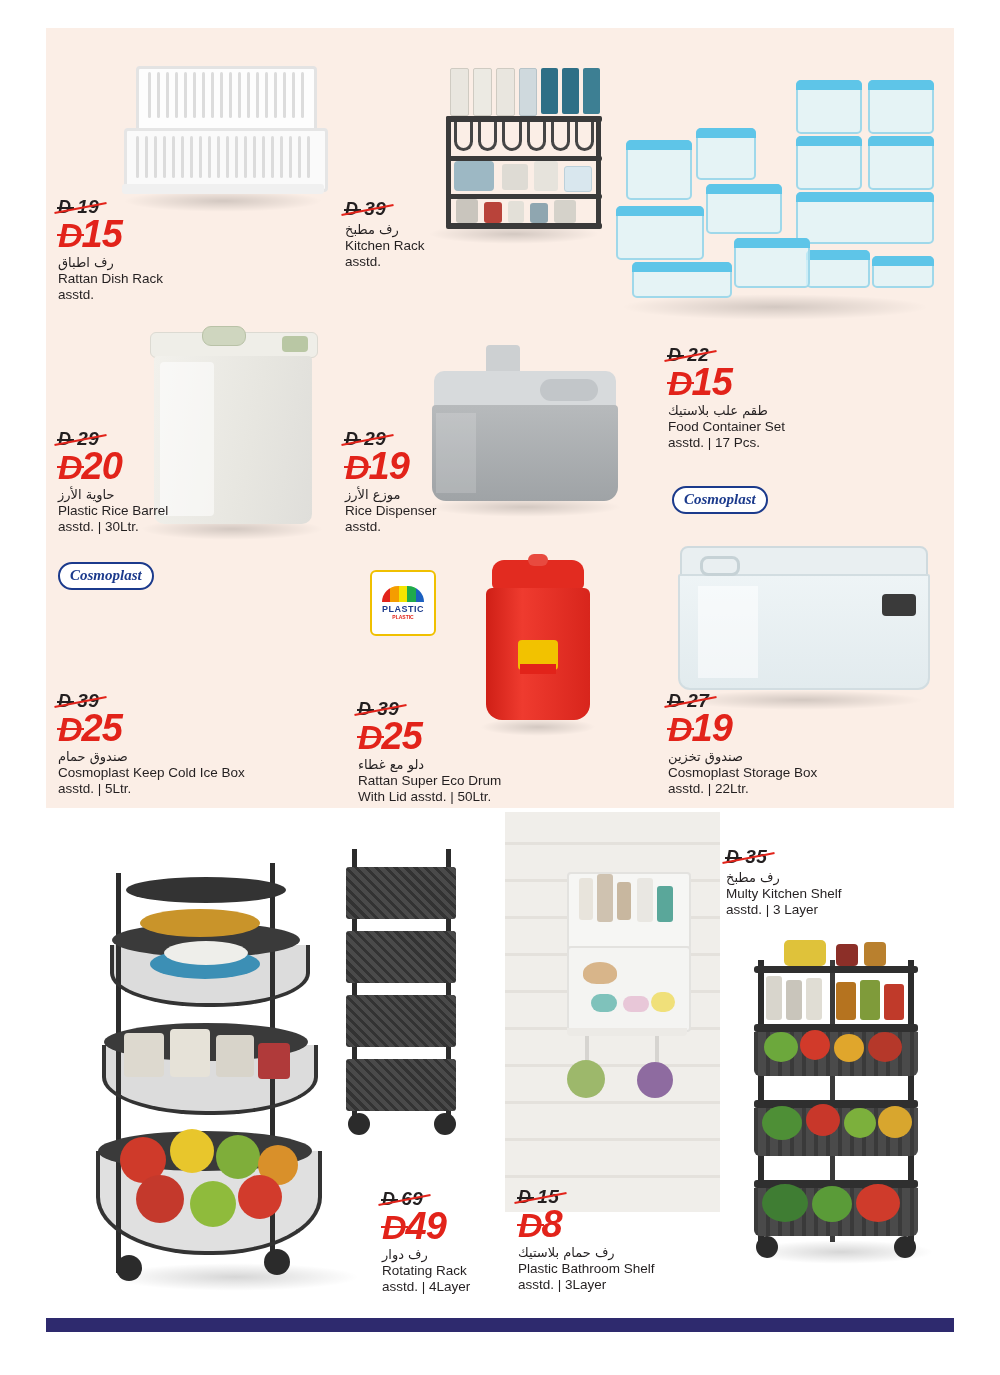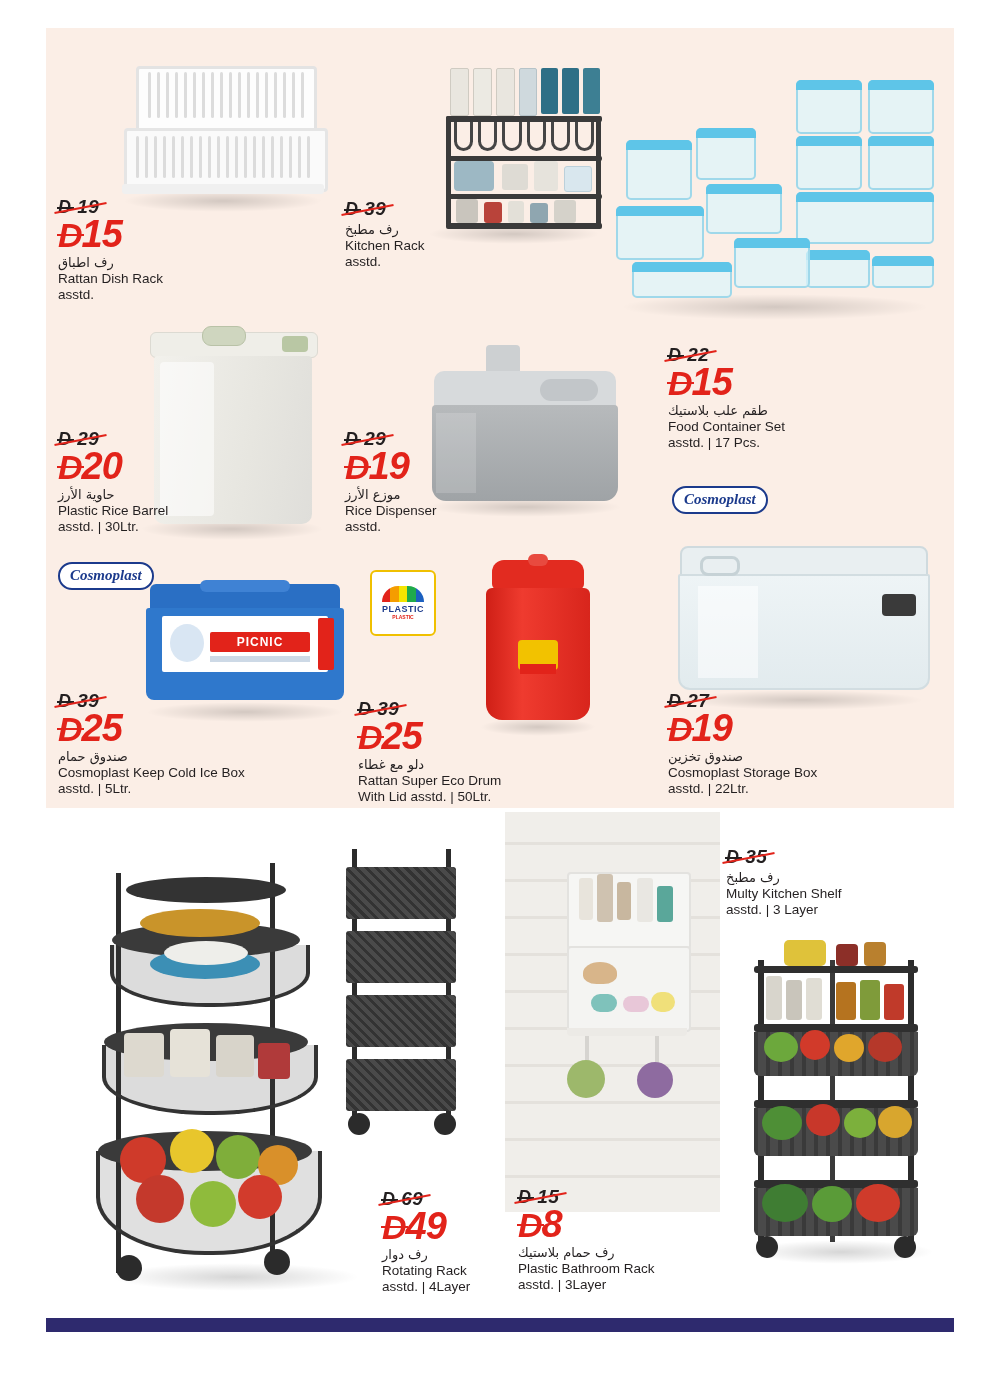--- a/index.html
+++ b/index.html
@@ -247,31 +247,20 @@
 
   <div class="art" style="left:420px;top:345px;width:210px;height:170px;">
     <div class="shadow" style="left:8px;top:152px;width:194px;height:20px;"></div>
     <div style="position:absolute;left:66px;top:0px;width:34px;height:30px;background:#cdd0d2;border-radius:4px 4px 0 0;"></div>
     <div style="position:absolute;left:14px;top:26px;width:182px;height:36px;background:#d7dadc;border-radius:10px 10px 0 0;"></div>
     <div style="position:absolute;left:120px;top:34px;width:58px;height:22px;background:#c2c6c9;border-radius:11px;"></div>
     <div style="position:absolute;left:12px;top:60px;width:186px;height:96px;background:linear-gradient(180deg,#b7babc 0%, #9fa3a6 100%);border-radius:4px 4px 14px 14px;"></div>
     <div style="position:absolute;left:16px;top:68px;width:40px;height:80px;background:rgba(255,255,255,.16);"></div>
   </div>
 
-  <div class="art" style="left:140px;top:580px;width:210px;height:140px;">
-    <div class="shadow" style="left:6px;top:122px;width:198px;height:20px;"></div>
-    <div style="position:absolute;left:10px;top:4px;width:190px;height:26px;background:#2a6fc4;border-radius:6px 6px 2px 2px;"></div>
-    <div style="position:absolute;left:60px;top:0px;width:90px;height:12px;background:#3f82d4;border-radius:6px;"></div>
-    <div style="position:absolute;left:6px;top:28px;width:198px;height:92px;background:#2f78cc;border-radius:3px 3px 8px 8px;"></div>
-    <div style="position:absolute;left:22px;top:36px;width:166px;height:56px;background:#ffffff;border-radius:2px;"></div>
-    <div style="position:absolute;left:30px;top:44px;width:34px;height:38px;border-radius:50%;background:#d9e6f3;"></div>
-    <div style="position:absolute;left:70px;top:52px;width:100px;height:20px;background:#e2231a;border-radius:2px;color:#fff;font-size:12px;font-weight:bold;text-align:center;line-height:20px;letter-spacing:1px;">PICNIC ICEBOX</div>
-    <div style="position:absolute;left:70px;top:76px;width:100px;height:6px;background:#cdd9e6;"></div>
-    <div style="position:absolute;left:178px;top:38px;width:16px;height:52px;background:#e2231a;border-radius:2px;"></div>
-  </div>
 
   <div class="art" style="left:478px;top:560px;width:120px;height:175px;">
     <div class="shadow" style="left:2px;top:158px;width:116px;height:18px;"></div>
     <div style="position:absolute;left:14px;top:0px;width:92px;height:30px;background:#e22b20;border-radius:12px 12px 6px 6px;"></div>
     <div style="position:absolute;left:50px;top:-6px;width:20px;height:12px;background:#e84a3f;border-radius:6px;"></div>
     <div style="position:absolute;left:8px;top:28px;width:104px;height:132px;background:linear-gradient(90deg,#cf1f16 0%, #ef3b2f 35%, #d8251c 100%);border-radius:6px 6px 16px 16px;"></div>
     <div style="position:absolute;left:40px;top:80px;width:40px;height:30px;background:#f2c200;border-radius:4px;"></div>
     <div style="position:absolute;left:42px;top:104px;width:36px;height:10px;background:#e2231a;"></div>
   </div>
 
@@ -463,17 +452,17 @@
     <div class="new-price"><span class="cur">D</span><span>49</span></div>
     <div class="ar">رف دوار</div>
     <div class="name">Rotating Rack</div>
     <div class="sub">asstd. | 4Layer</div>
   </div>
 
   <div class="price-block" style="left:518px;top:1186px;width:190px;">
     <div class="old-price"><span class="cur">D</span> <span>15</span><span class="strike"></span></div>
     <div class="new-price"><span class="cur">D</span><span>8</span></div>
     <div class="ar">رف حمام بلاستيك</div>
-    <div class="name">Plastic Bathroom Rack</div>
+    <div class="name">Plastic Bathroom Shelf</div>
     <div class="sub">asstd. | 3Layer</div>
   </div>
 
 </div>
 
 </body></html>

